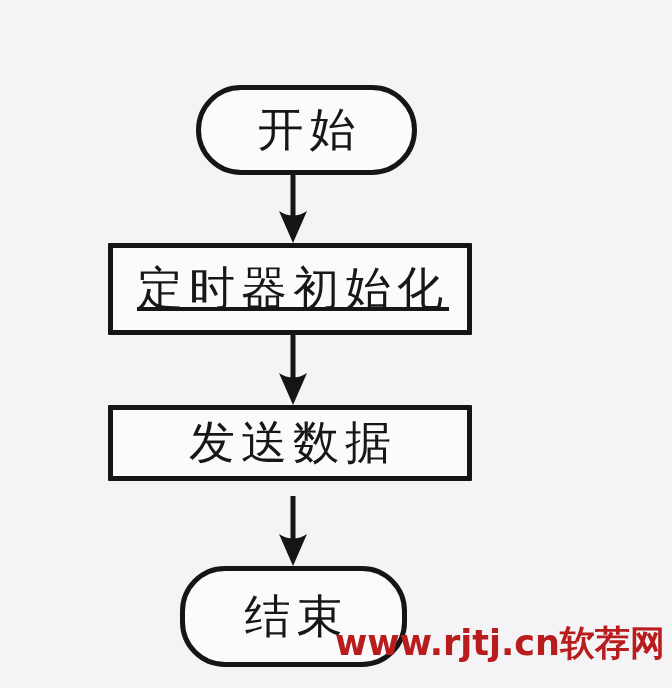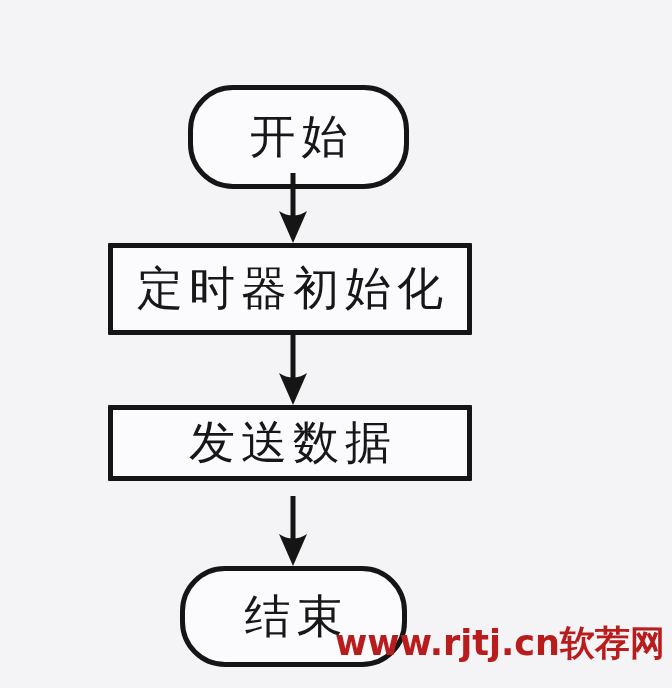--- a/index.html
+++ b/index.html
@@ -24,22 +24,22 @@
     color: #171717;
     font-family: "DejaVu Serif", "Liberation Serif", serif;
     font-size: 46px;
     font-weight: 400;
     white-space: nowrap;
   }
   .node .label { letter-spacing: 6px; margin-right: -6px; }
   .stadium { border-radius: 45px; }
   .rect { border-radius: 1px; }
 
-  .node-start { left: 188px; top:  85px; width: 221px; height: 104px; }
-  .node-init  { left: 108px; top: 243px; width: 364px; height: 92px; }
+  .node-start { left: 196px; top:  85px; width: 221px; height: 90px; }
+  .node-init  { left: 108px; top: 243px; width: 364px; height: 92px; text-decoration: underline; }
   .node-send  { left: 108px; top: 405px; width: 364px; height: 76px; }
   .node-end   { left: 180px; top: 566px; width: 227px; height: 101px; }
 
   .arrow { position: absolute; left: 273px; width: 40px; height: 70px; }
   .arrow-1 { top: 173px; }
   .arrow-2 { top: 335px; }
   .arrow-3 { top: 496px; }
   .arrow svg { display: block; }
 
   .watermark {

